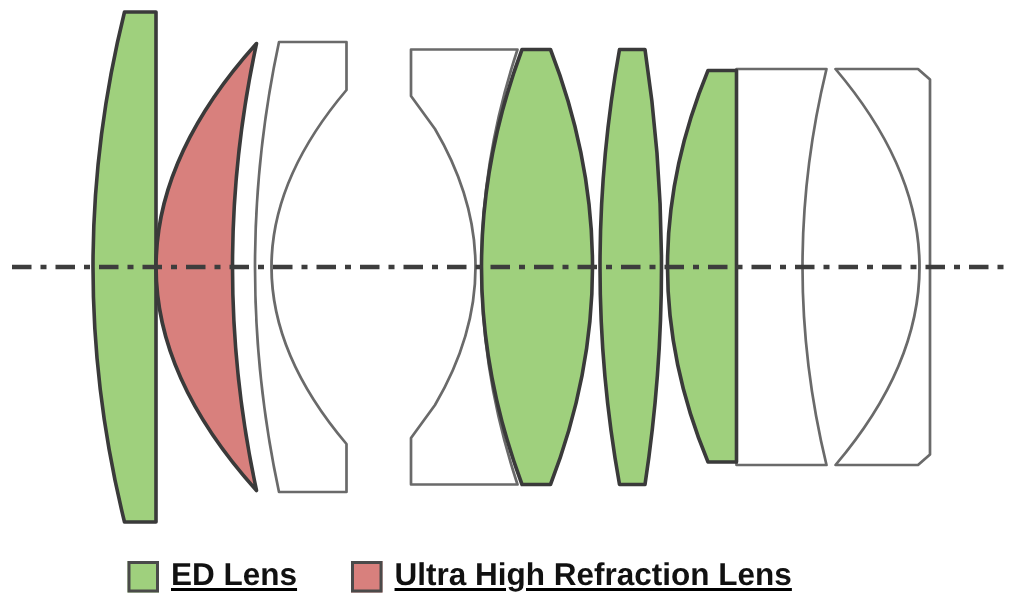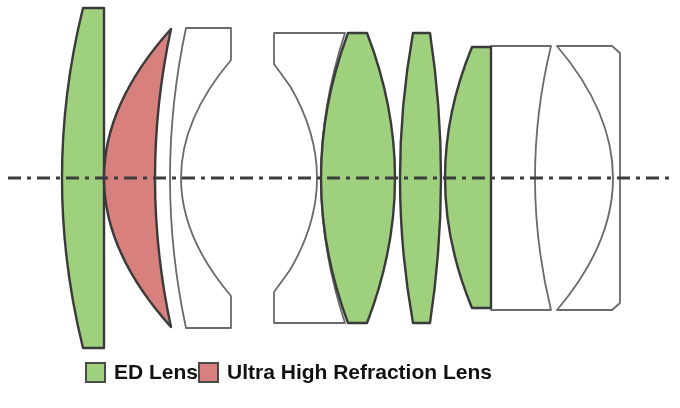--- a/index.html
+++ b/index.html
@@ -6,26 +6,26 @@
   .stage{
     position:relative;
     width:680px;height:408px;
     background:#ffffff;
     font-family:"Liberation Sans", sans-serif;
     overflow:hidden;
   }
   .diagram-wrap{position:absolute;left:0;top:0;width:680px;height:360px;}
   svg{display:block;}
   .legend{
-    position:absolute;left:0;top:354px;width:564px;height:36px;
-    display:flex;align-items:center;
+    position:absolute;left:0;top:366px;width:564px;height:36px;
+    display:flex;align-items:center;text-decoration:underline;
   }
   .legend-item{display:flex;align-items:center;}
   .legend-item.first{margin-left:85px;}
-  .legend-item.second{}
+  .legend-item.second{margin-left:36px;}
   .swatch{
     width:21px;height:21px;
     border:2px solid #4a4a4a;
     box-sizing:border-box;
     display:inline-block;
   }
   .legend-label{
     margin-left:8px;
     font-size:21px;
     font-weight:700;

